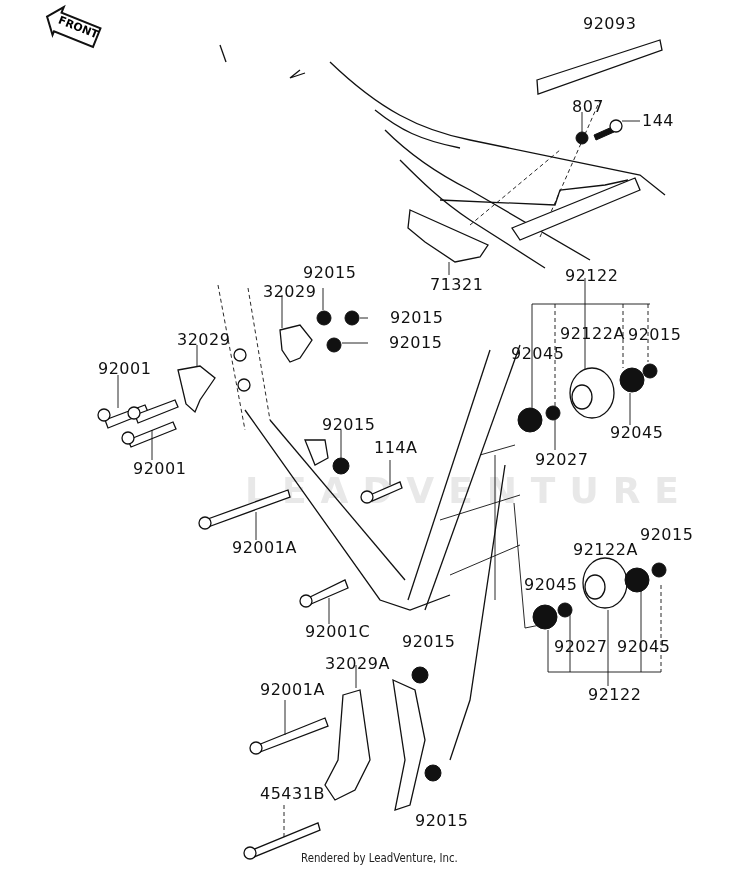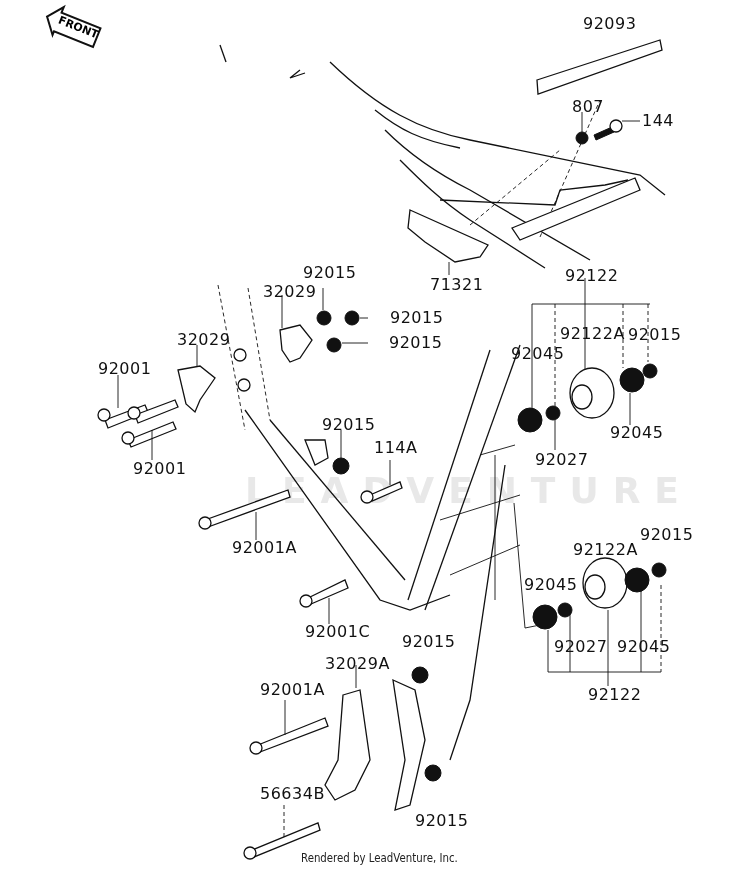--- a/index.html
+++ b/index.html
@@ -176,16 +176,16 @@
 <span class="lbl" style="left:305px;top:625px">92001C</span>
 <span class="lbl" style="left:640px;top:528px">92015</span>
 <span class="lbl" style="left:573px;top:543px">92122A</span>
 <span class="lbl" style="left:524px;top:578px">92045</span>
 <span class="lbl" style="left:554px;top:640px">92027</span>
 <span class="lbl" style="left:617px;top:640px">92045</span>
 <span class="lbl" style="left:588px;top:688px">92122</span>
 <span class="lbl" style="left:402px;top:635px">92015</span>
 <span class="lbl" style="left:325px;top:657px">32029A</span>
 <span class="lbl" style="left:260px;top:683px">92001A</span>
-<span class="lbl" style="left:260px;top:787px">56634B</span>
+<span class="lbl" style="left:260px;top:787px">45431B</span>
 <span class="lbl" style="left:415px;top:814px">92015</span>
 
 <div class="footer">Rendered by LeadVenture, Inc.</div>
 
 </body></html>

